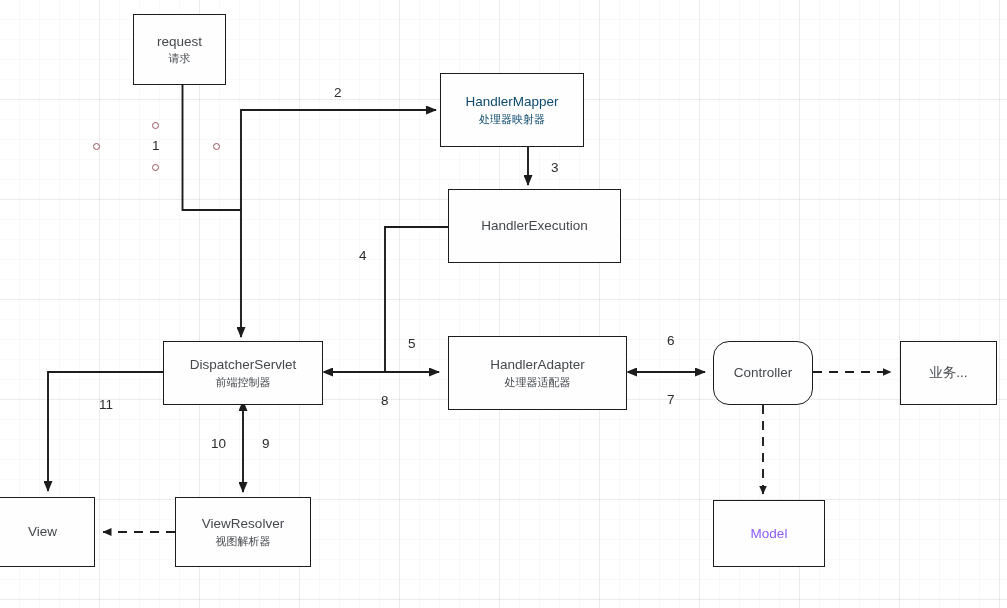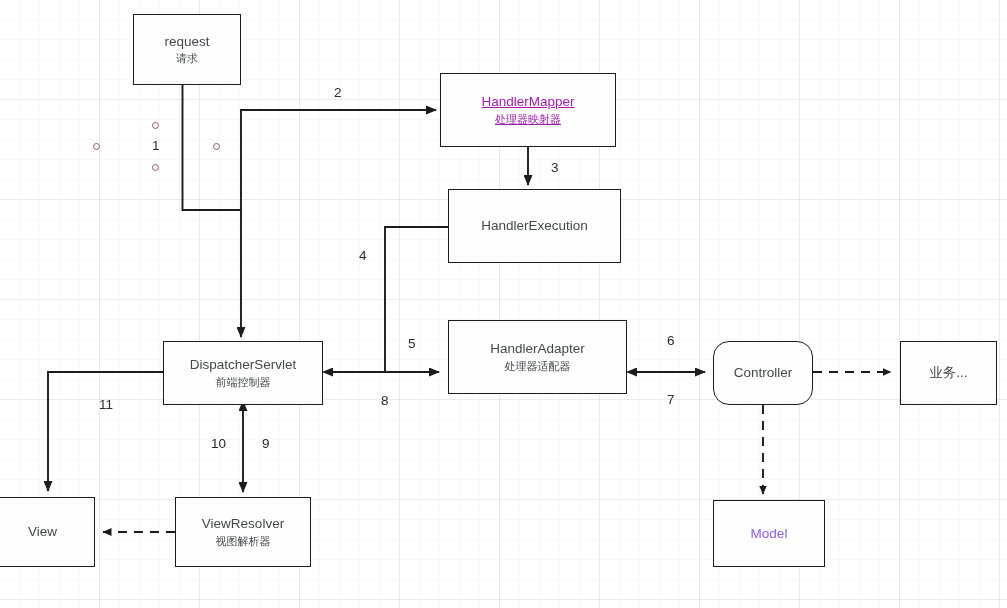--- a/index.html
+++ b/index.html
@@ -101,40 +101,40 @@
       <path d="M763,405 L763,494" stroke-dasharray="9 7" marker-end="url(#ahs)"></path>
 
       <path d="M243,410 L243,492" marker-start="url(#ah-start)" marker-end="url(#ah)"></path>
 
       <path d="M163,372 L48,372 L48,491" marker-end="url(#ah)"></path>
 
       <path d="M175,532 L103,532" stroke-dasharray="9 7" marker-end="url(#ahs)"></path>
     </g>
   </svg>
 
-  <div class="node" id="n-request" style="left: 133px; top: 14px; width: 108px; height: 71px; border-color: rgb(28, 28, 28); color: rgb(68, 72, 77);">
+  <div class="node" id="n-request" style="left: 133px; top: 14px; width: 93px; height: 71px; border-color: rgb(28, 28, 28); color: rgb(68, 72, 77);">
     <div>request</div>
     <div class="ln2">请求</div>
   </div>
 
-  <div class="node" id="n-handler-mapper" style="left: 440px; top: 73px; width: 176px; height: 74px; border-color: rgb(28, 28, 28); color: #a21caf; text-decoration: underline;">
+  <div class="node" id="n-handler-mapper" style="left: 440px; top: 73px; width: 144px; height: 74px; border-color: rgb(28, 28, 28); color: #0c4a6e;">
     <div>HandlerMapper</div>
     <div class="ln2">处理器映射器</div>
   </div>
 
   <div class="node" id="n-handler-execution" style="left: 448px; top: 189px; width: 173px; height: 74px; border-color: rgb(28, 28, 28); color: rgb(68, 72, 77);">
     <div>HandlerExecution</div>
   </div>
 
   <div class="node" id="n-dispatcher-servlet" style="left: 163px; top: 341px; width: 160px; height: 64px; border-color: rgb(28, 28, 28); color: rgb(68, 72, 77);">
     <div>DispatcherServlet</div>
     <div class="ln2">前端控制器</div>
   </div>
 
-  <div class="node" id="n-handler-adapter" style="left: 448px; top: 320px; width: 179px; height: 74px; border-color: rgb(28, 28, 28); color: rgb(68, 72, 77);">
+  <div class="node" id="n-handler-adapter" style="left: 448px; top: 336px; width: 179px; height: 74px; border-color: rgb(28, 28, 28); color: rgb(68, 72, 77);">
     <div>HandlerAdapter</div>
     <div class="ln2">处理器适配器</div>
   </div>
 
   <div class="node" id="n-controller" style="left: 713px; top: 341px; width: 100px; height: 64px; border-color: rgb(28, 28, 28); color: rgb(68, 72, 77); border-radius: 16px;">
     <div>Controller</div>
   </div>
 
   <div class="node" id="n-service" style="left: 900px; top: 341px; width: 97px; height: 64px; border-color: rgb(28, 28, 28); color: rgb(68, 72, 77);">
     <div>业务...</div>

